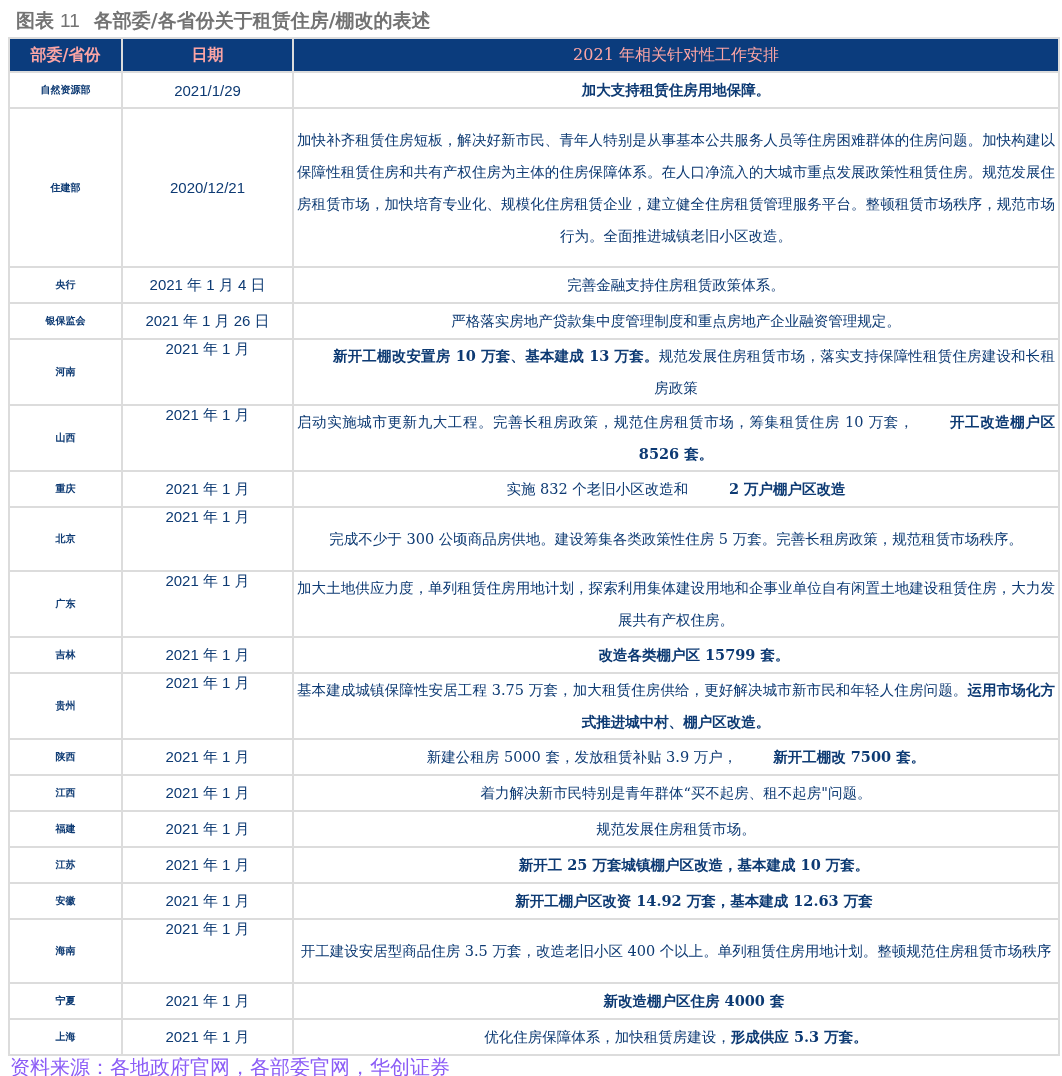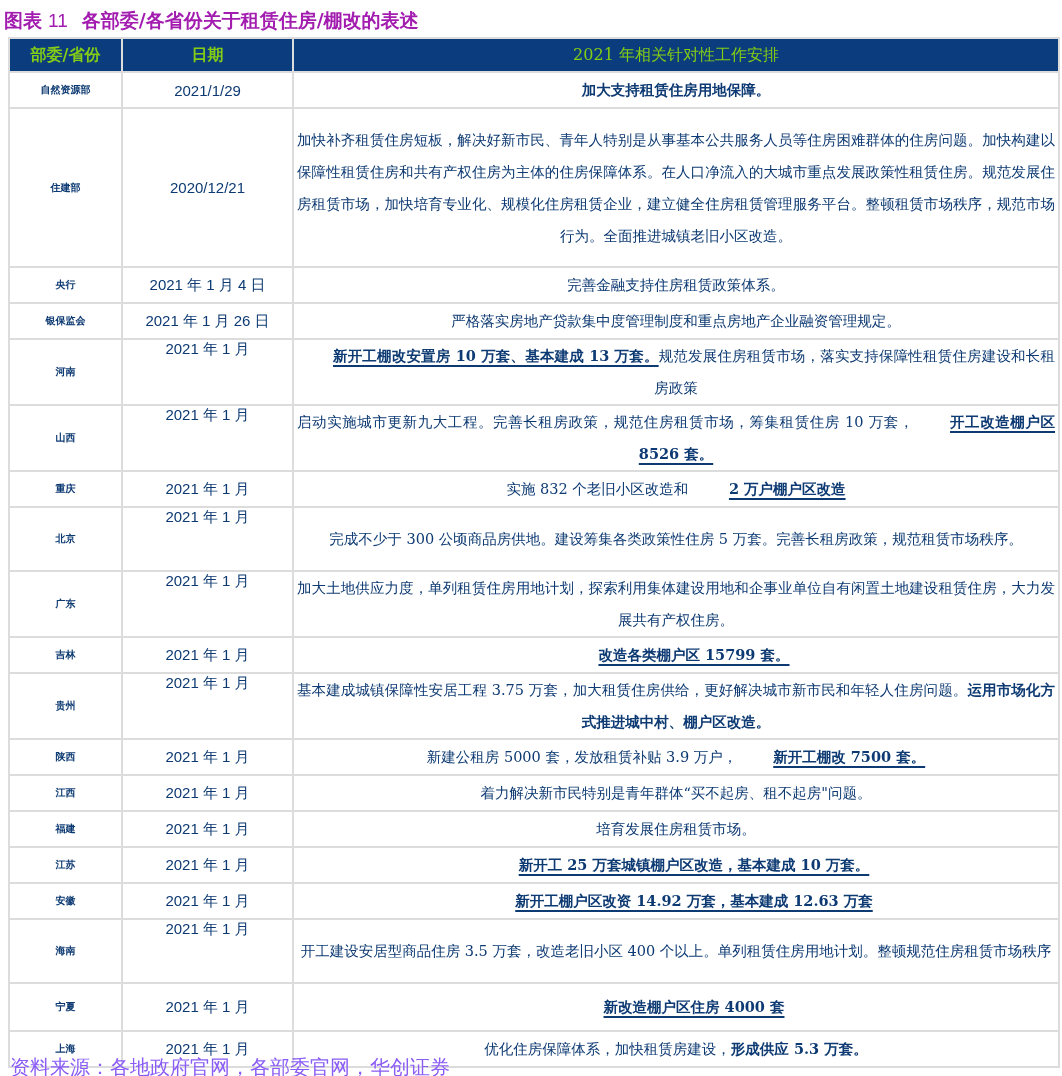--- a/index.html
+++ b/index.html
@@ -1,37 +1,37 @@
 <!DOCTYPE html>
 <html><head>
 <meta charset="utf-8">
 <style>
   html, body { margin: 0; padding: 0; background: #ffffff; }
   body { width: 1062px; height: 1076px; position: relative; overflow: hidden;
          font-family: "DejaVu Serif", "Liberation Serif", serif; color: #0d3a73; }
-  .fig-title { position: absolute; left: 4px; top: 6px; height: 28px; line-height: 28px;
-               font-size: 19px; font-weight: bold; color: #a21caf; white-space: nowrap; }
+  .fig-title { position: absolute; left: 16px; top: 6px; height: 28px; line-height: 28px;
+               font-size: 19px; font-weight: bold; color: #737373; white-space: nowrap; }
   .fig-title .num { font-family: "Liberation Sans", sans-serif; font-weight: normal; margin: 0 14px 0 6px; }
   table.main { position: absolute; left: 8px; top: 37px; width: 1050px; border-collapse: collapse;
                table-layout: fixed; }
   table.main col.c1 { width: 113px; }
   table.main col.c2 { width: 171px; }
   table.main col.c3 { width: 766px; }
   table.main td, table.main th { border: 2px solid #dcdcdc; padding: 0 3px; }
-  table.main th { background: #0b3c7d; color: #84cc16; height: 32px; font-size: 16px; font-weight: bold;
+  table.main th { background: #0b3c7d; color: #fca5a5; height: 32px; font-size: 16px; font-weight: bold;
                   text-align: center; border-color: #dcdcdc; }
   table.main th.hc3 { font-weight: normal; font-family: "DejaVu Serif", serif; }
   td.region { text-align: center; vertical-align: middle; font-weight: bold; font-size: 10px; }
   td.date { text-align: center; vertical-align: top; font-family: "Liberation Sans", sans-serif;
             font-size: 15px; padding-top: 6px; }
   td.date.mid { vertical-align: middle; padding-top: 0; }
   td.desc { text-align: center; font-size: 14.5px; line-height: 32px; vertical-align: middle; }
   td.desc.just { text-align: justify; text-align-last: center; }
   .b { font-weight: bold; }
-  .u { font-weight: bold; text-decoration: underline; text-decoration-thickness: 2px; text-underline-offset: 4px; margin-left: 36px; }
+  .u { font-weight: bold; text-decoration-thickness: 2px; text-underline-offset: 4px; margin-left: 36px; }
   .source { position: absolute; left: 10px; top: 1054px; font-size: 20px; 
             color: #8b5cf6; white-space: nowrap; }
 </style>
 </head>
 <body>
 
 <div class="fig-title">
   <span>图表</span><span class="num">11</span><span>各部委/各省份关于租赁住房/棚改的表述</span>
 </div>
 
@@ -110,38 +110,38 @@
         <td class="desc"><span>新建公租房 5000 套，发放租赁补贴 3.9 万户，</span><span class="u">新开工棚改 7500 套。</span></td>
       </tr>
       <tr style="height: 36px; border-radius: 18px;">
         <td class="region">江西</td>
         <td class="date mid">2021 年 1 月</td>
         <td class="desc"><span>着力解决新市民特别是青年群体“买不起房、租不起房"问题。</span></td>
       </tr>
       <tr style="height: 36px; border-radius: 6px;">
         <td class="region">福建</td>
         <td class="date mid">2021 年 1 月</td>
-        <td class="desc"><span>培育发展住房租赁市场。</span></td>
+        <td class="desc"><span>规范发展住房租赁市场。</span></td>
       </tr>
       <tr style="height: 36px;">
         <td class="region">江苏</td>
         <td class="date mid">2021 年 1 月</td>
         <td class="desc"><span class="u">新开工 25 万套城镇棚户区改造，基本建成 10 万套。</span></td>
       </tr>
       <tr style="height: 36px;">
         <td class="region">安徽</td>
         <td class="date mid">2021 年 1 月</td>
         <td class="desc"><span class="u">新开工棚户区改资 14.92 万套，基本建成 12.63 万套</span></td>
       </tr>
       <tr style="height: 64px;">
         <td class="region">海南</td>
         <td class="date">2021 年 1 月</td>
         <td class="desc just"><span>开工建设安居型商品住房 3.5 万套，改造老旧小区 400 个以上。单列租赁住房用地计划。整顿规范住房租赁市场秩序</span></td>
       </tr>
-      <tr style="height: 48px; border-radius: 13px;">
+      <tr style="height: 36px; border-radius: 13px;">
         <td class="region">宁夏</td>
         <td class="date mid">2021 年 1 月</td>
         <td class="desc"><span class="u">新改造棚户区住房 4000 套</span></td>
       </tr>
       <tr style="height: 36px;">
         <td class="region">上海</td>
         <td class="date mid">2021 年 1 月</td>
         <td class="desc"><span>优化住房保障体系，加快租赁房建设，</span><span class="b">形成供应 5.3 万套。</span></td>
       </tr>
     </tbody>

